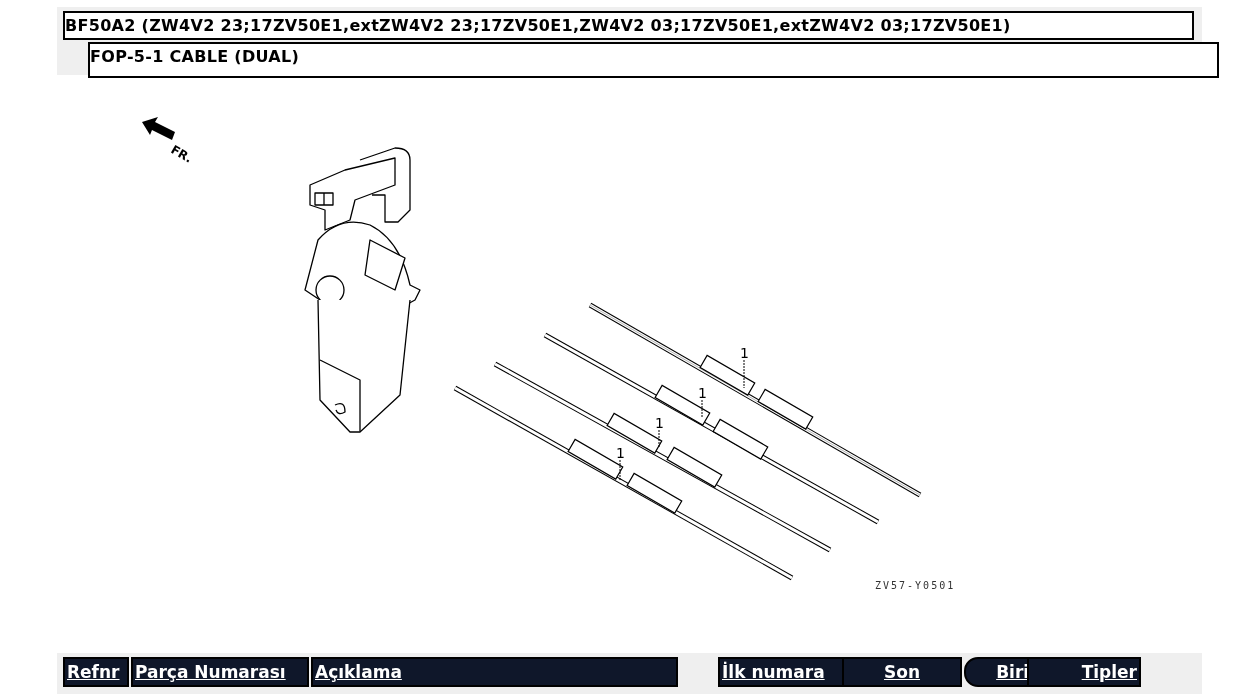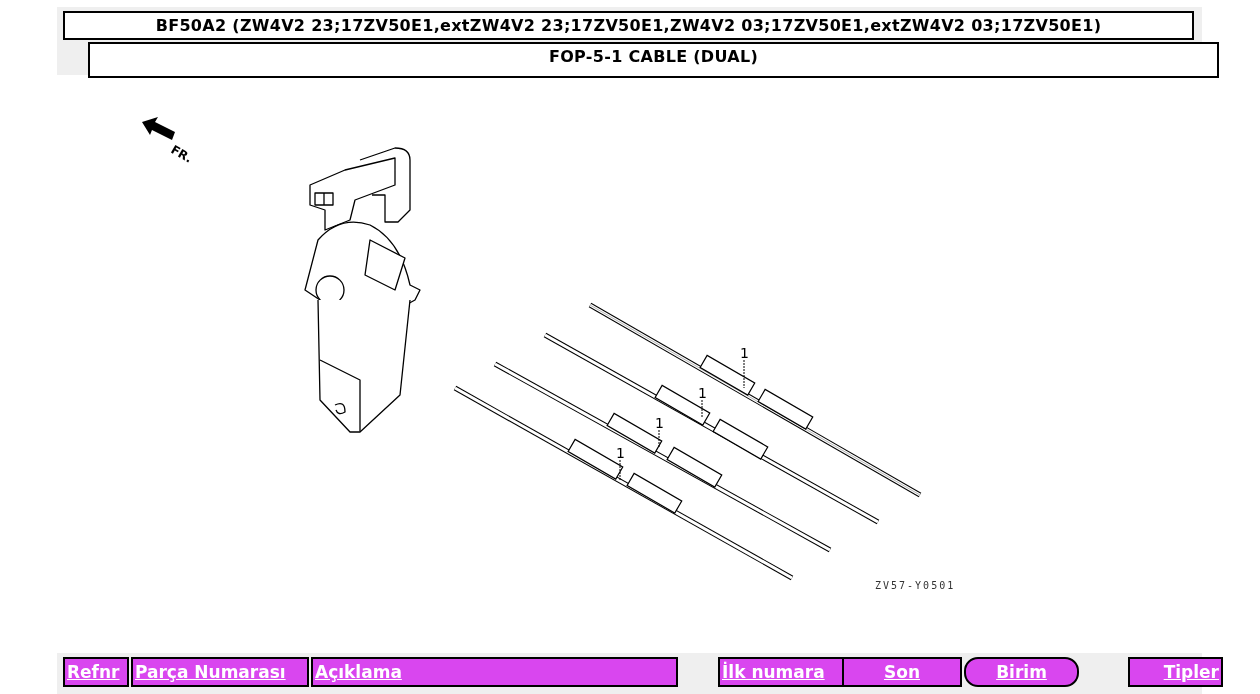--- a/index.html
+++ b/index.html
@@ -1,28 +1,28 @@
 <!DOCTYPE html>
 <html><head>
 <meta charset="utf-8">
 <style>
   html, body { margin: 0; padding: 0; background: #ffffff; }
   body { width: 1260px; height: 694px; position: relative; overflow: hidden;
          font-family: "DejaVu Sans", sans-serif; }
   .panel { position: absolute; left: 57px; top: 7px; width: 1145px; height: 68px;
            background: #efefef; }
   .title-box { position: absolute; left: 63px; width: 1131px; background: #fff;
-               border: 2px solid #000; box-sizing: border-box; text-align: center;
+               border: 2px solid #000; box-sizing: border-box; 
                font-weight: bold; font-size: 16px; color: #000; letter-spacing: 0.3px; }
   .title-1 { top: 11px; height: 29px; line-height: 26px; }
   .title-2 { top: 42px; height: 36px; line-height: 25px; margin-left: 25px; }
   .diagram { position: absolute; left: 60px; top: 80px; width: 1140px; height: 560px; }
   .table-panel { position: absolute; left: 57px; top: 653px; width: 1145px; height: 41px;
                  background: #efefef; }
-  .th { position: absolute; top: 657px; height: 30px; background: #d946ef;
+  .th { position: absolute; top: 657px; height: 30px; background: #0f172a;
         border: 2px solid #000; box-sizing: border-box; }
   .th a { color: #fff; font-weight: bold; font-size: 17px; text-decoration: underline;
           display: block; line-height: 26px; padding: 0 2px; white-space: nowrap;
           font-family: "DejaVu Sans", sans-serif; }
   .right a { text-align: right; }
   .center a { text-align: center; }
 </style>
 </head>
 <body>
 
@@ -104,15 +104,15 @@
 </div>
 <div class="th" style="left:718px;width:136px;">
   <a>İlk numara</a>
 </div>
 <div class="th" style="left:842px;width:120px;text-align:center;">
   <a>Son</a>
 </div>
 <div class="th center" style="left:964px;width:115px;border-radius:14px;">
   <a>Birim</a>
 </div>
-<div class="th right" style="left:1128px;width:95px;">
+<div class="th right" style="left:1027px;width:114px;">
   <a>Tipler</a>
 </div>
 
 </body></html>

